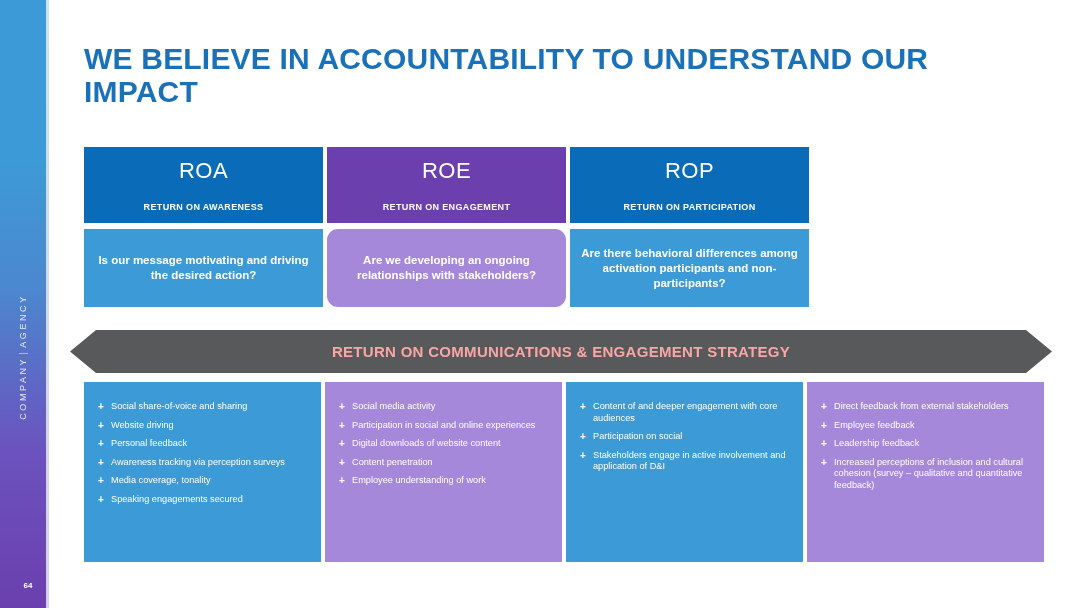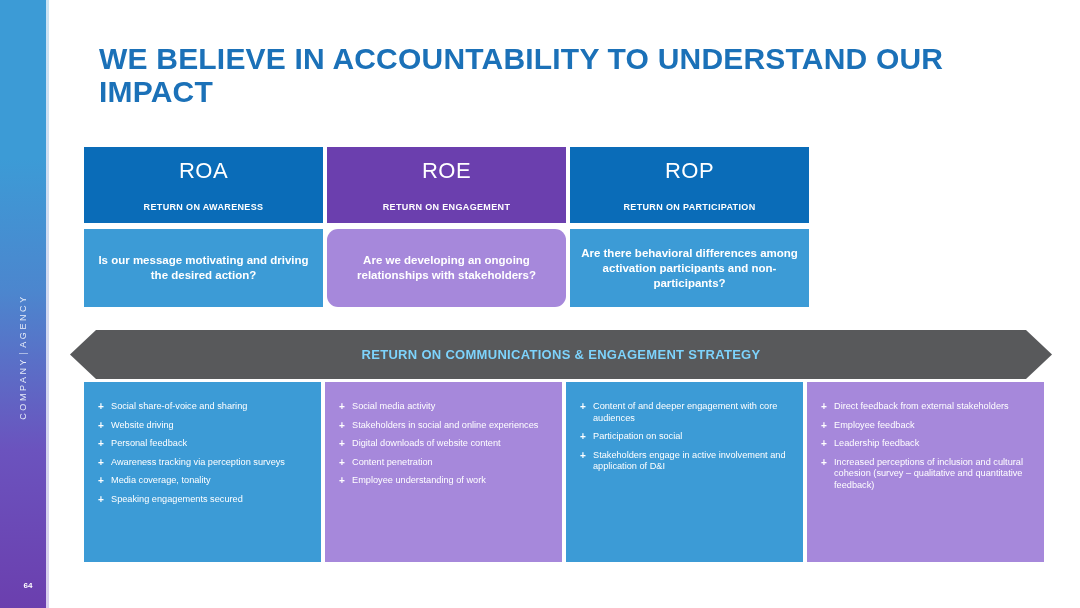--- a/index.html
+++ b/index.html
@@ -51,21 +51,21 @@
     width: 56px;
     text-align: center;
     color: #ffffff;
     font-size: 8px;
     font-weight: bold;
   }
 
   
   .title {
     position: absolute;
-    left: 99px;
+    left: 84px;
     top: 42px;
     width: 900px;
     color: #1B71B8;
     font-size: 30px;
     line-height: 33px;
     font-weight: bold;
     letter-spacing: .2px;
   }
 
   
@@ -115,27 +115,27 @@
     padding: 0 10px;
     box-sizing: border-box;
   }
 
   
   .banner {
     position: absolute;
     left: 70px;
     top: 330px;
     width: 982px;
-    height: 49px;
+    height: 43px;
     background: #58595B;
-    color: #7dd3fc;
+    color: #fca5a5;
     display: flex;
     align-items: center;
     justify-content: center;
-    font-size: 13px;
+    font-size: 15px;
     font-weight: bold;
     letter-spacing: .3px;
     clip-path: polygon(0 50%, 26px 0, calc(100% - 26px) 0, 100% 50%, calc(100% - 26px) 100%, 26px 100%);
   }
 
   
   .panels {
     position: absolute;
     left: 84px;
     top: 382px;
@@ -231,21 +231,21 @@
         <span class="btext">Speaking engagements secured</span>
       </div>
     </div>
     <div class="panel" style="background: rgb(166, 136, 219);">
       <div class="bullet">
         <span class="plus">+</span>
         <span class="btext">Social media activity</span>
       </div>
       <div class="bullet">
         <span class="plus">+</span>
-        <span class="btext">Stakeholders in social and online experiences</span>
+        <span class="btext">Participation in social and online experiences</span>
       </div>
       <div class="bullet">
         <span class="plus">+</span>
         <span class="btext">Digital downloads of website content</span>
       </div>
       <div class="bullet">
         <span class="plus">+</span>
         <span class="btext">Content penetration</span>
       </div>
       <div class="bullet">

